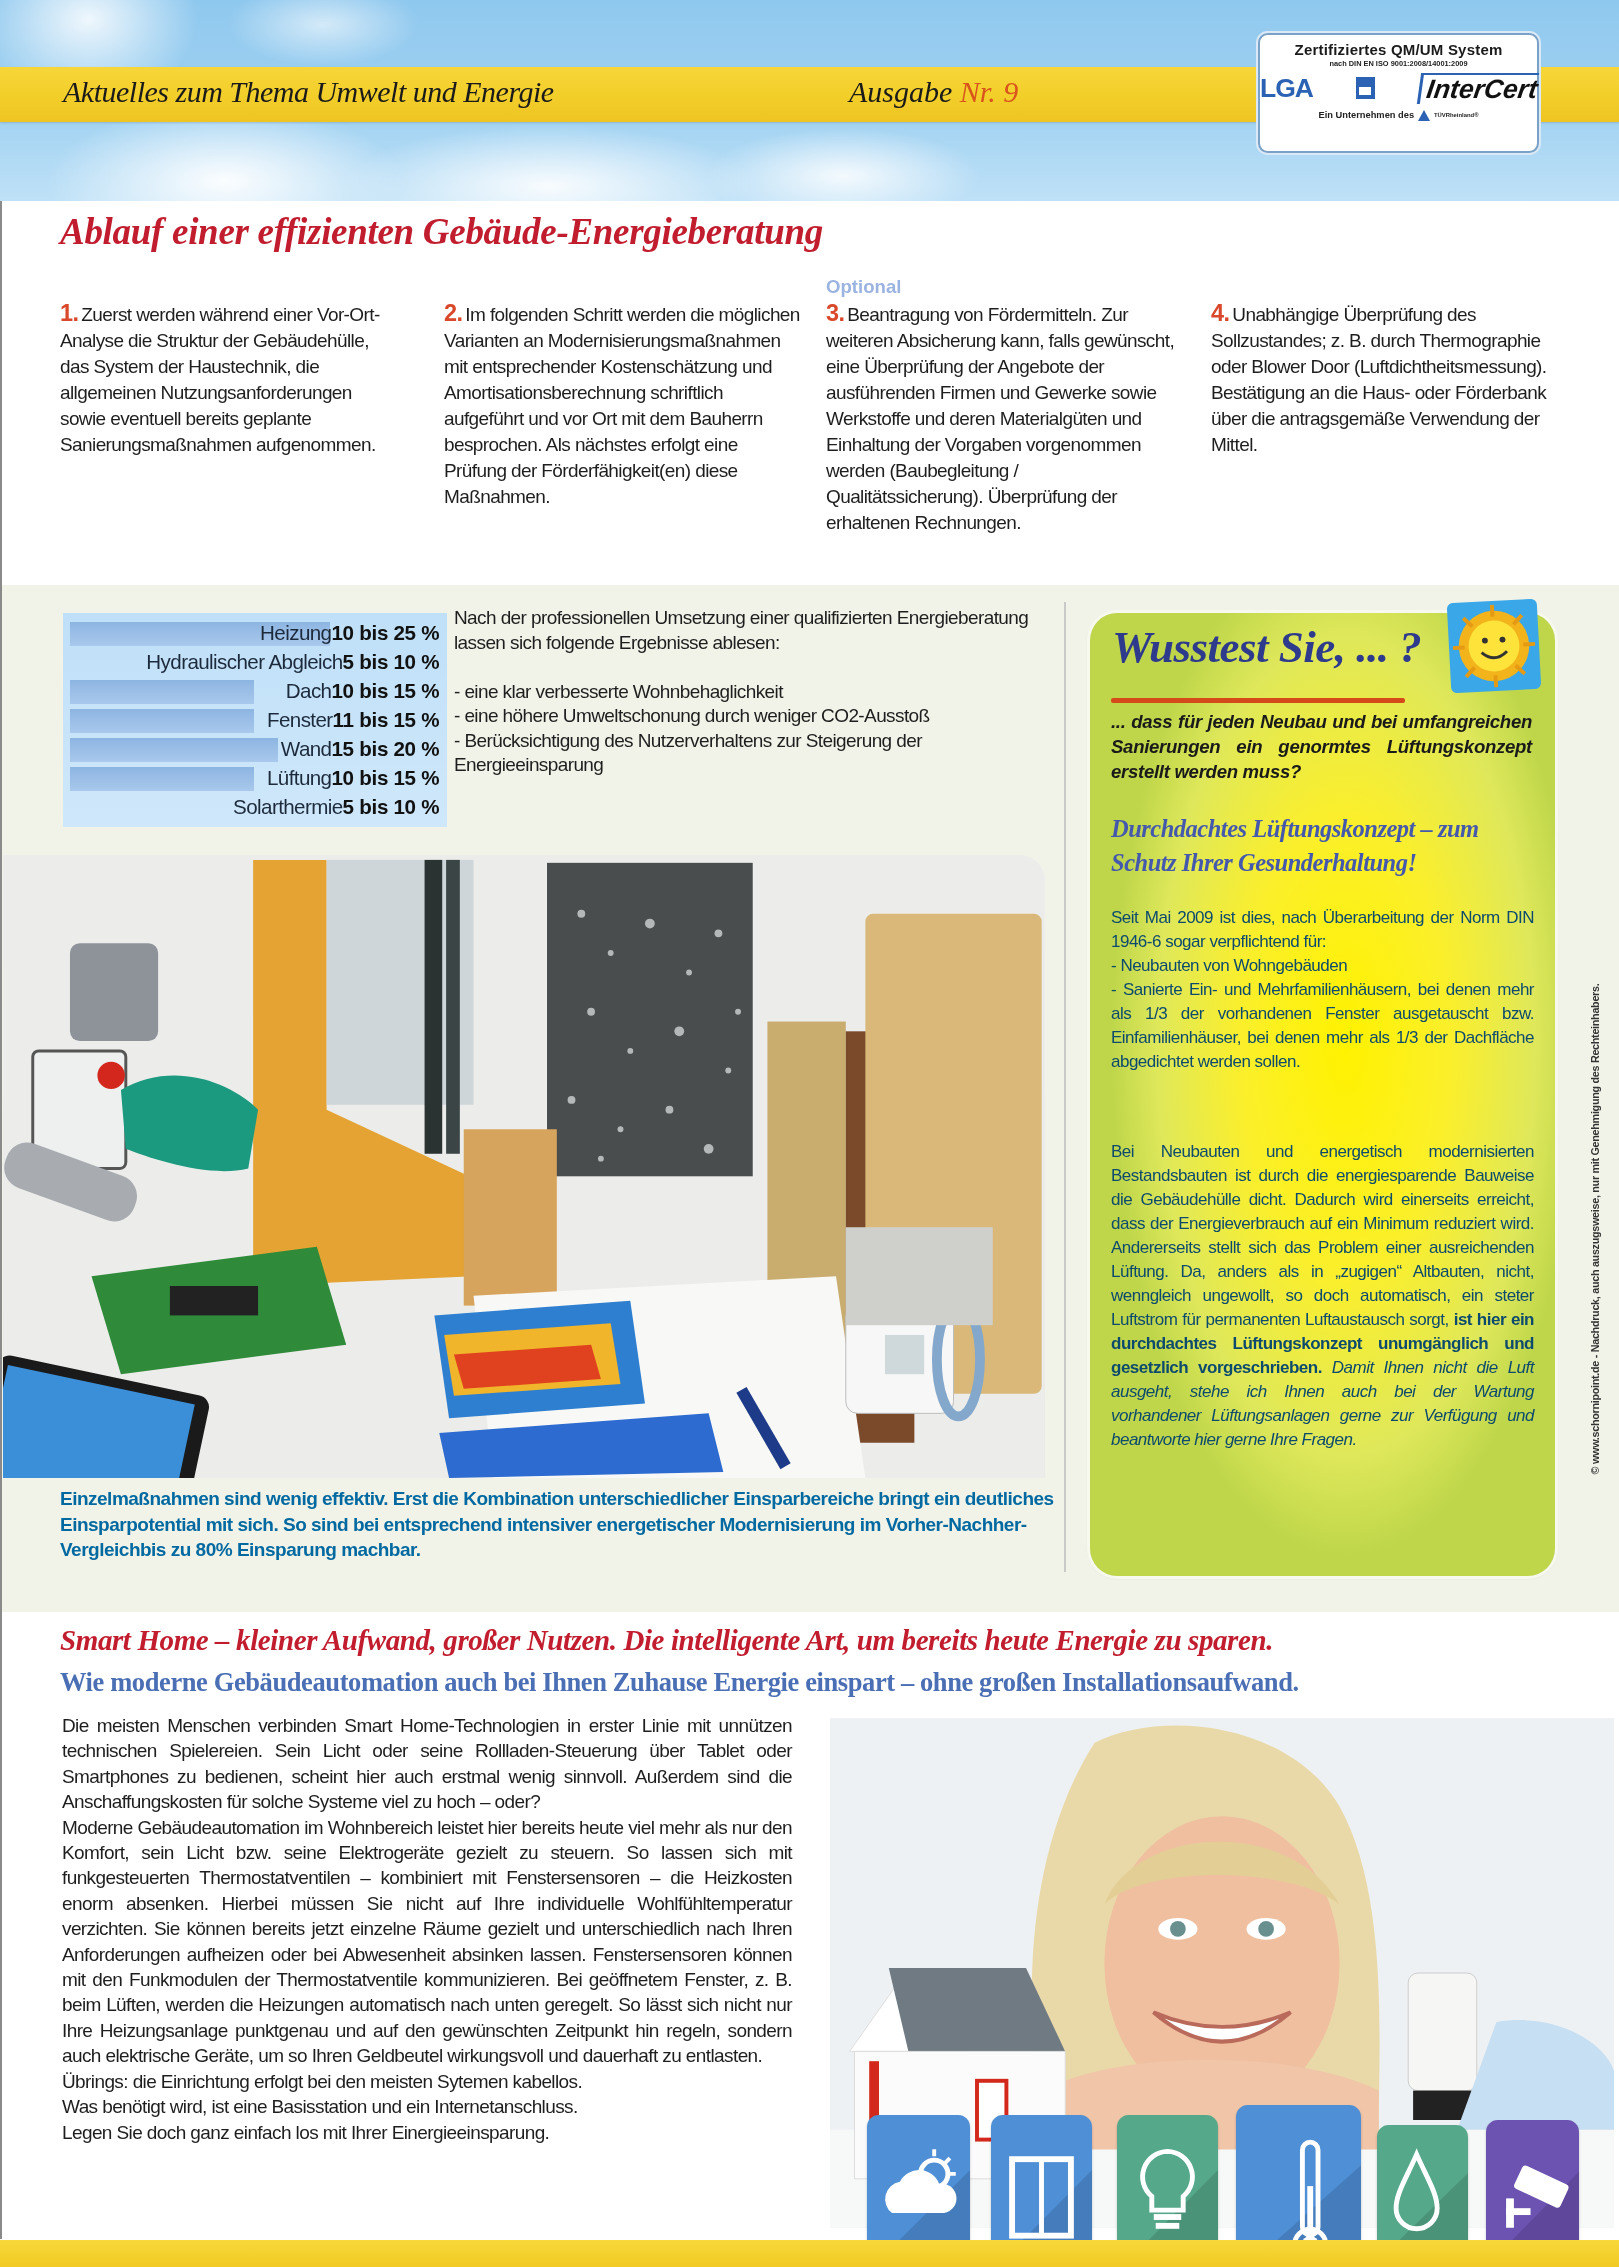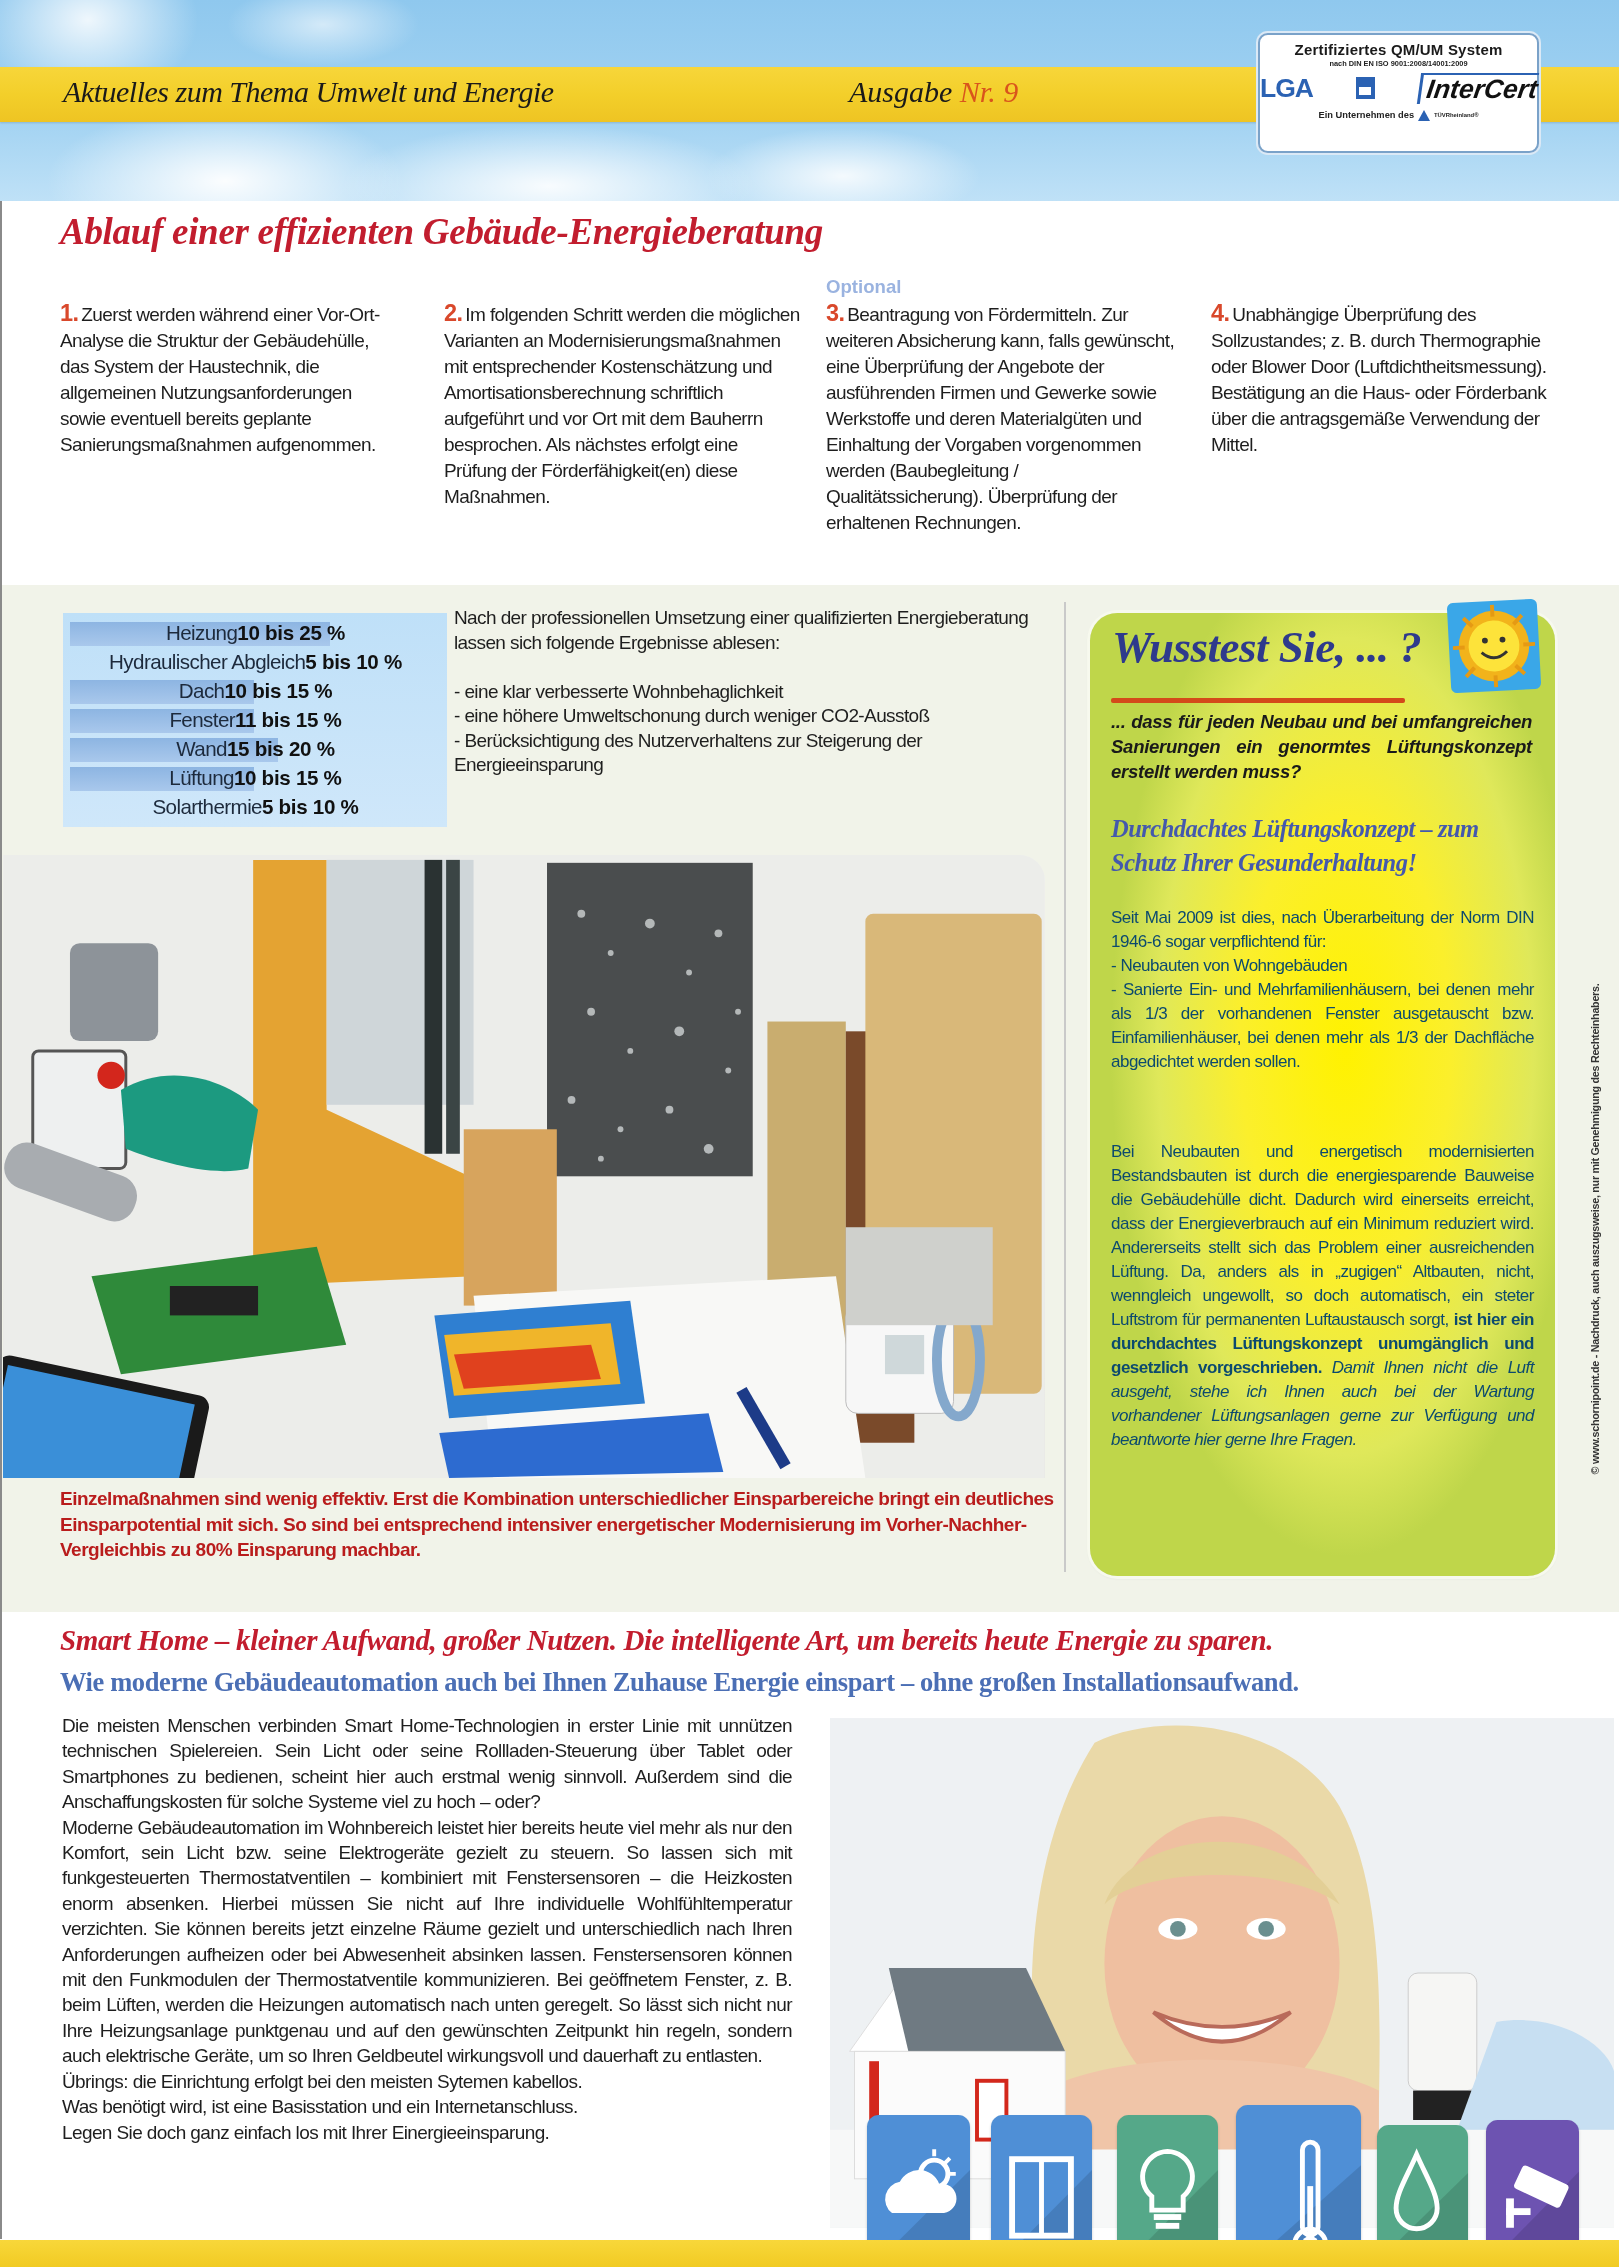--- a/index.html
+++ b/index.html
@@ -61,35 +61,35 @@
   .step1 { left: 60px; top: 300px; width: 323px; }
   .step2 { left: 444px; top: 300px; width: 358px; }
   .step3 { left: 826px; top: 300px; width: 353px; }
   .step4 { left: 1211px; top: 300px; width: 353px; }
 
   
   .sec2 { position: absolute; left: 0; top: 585px; width: 1619px; height: 1027px; background: #f1f3e9; border-left: 2.9px solid #8a8a8a; }
   .sec2-divider { position: absolute; left: 1064px; top: 602px; width: 2px; height: 970px; background: #c9c9c9; }
 
   .savings { position: absolute; left: 63px; top: 613px; width: 384px; height: 214px; background: linear-gradient(180deg,#bfe0f8 0%,#cfe7fa 100%); padding: 5.9px 0 0 0; }
-  .sav-row { position: relative; height: 29px; display: flex; justify-content: center; align-items: center; padding: 0 7.8px 0 8.8px; }
+  .sav-row { position: relative; height: 29px; display: flex; justify-content: flex-end; align-items: center; padding: 0 7.8px 0 8.8px; }
   .sav-bar { position: absolute; left: 6.9px; top: 2.9px; height: 24.5px; background: linear-gradient(180deg,#8db5e2 0%,#a9c8ec 100%); }
   .sav-label { position: relative; font-size: 20.6px; color: #1d2a3c; letter-spacing: -0.6px; }
   .sav-val { position: relative; font-size: 20.6px; font-weight: bold; color: #111; letter-spacing: -0.3px; }
 
   .results { position: absolute; left: 454px; top: 606px; width: 608px; font-size: 19px; line-height: 24.5px; color: #1e1e1e; letter-spacing: -0.6px; }
   .results .intro { margin-bottom: 24.5px; }
   .results li { list-style: none; }
 
   .photo1 {
     position: absolute; left: 2.9px; top: 855px; width: 1042px; height: 623px; border-radius: 0 25.5px 0 0; overflow: hidden;
     background:
       linear-gradient(180deg, #f1f2f0 0%, #e6e6e2 100%);
   }
-  .caption { position: absolute; left: 60px; top: 1486px; width: 1000px; font-weight: bold; font-size: 19px; line-height: 25.5px; color: #b91c1c; letter-spacing: -0.5px; }
+  .caption { position: absolute; left: 60px; top: 1486px; width: 1000px; font-weight: bold; font-size: 19px; line-height: 25.5px; color: #0369a1; letter-spacing: -0.5px; }
 
   
   .didyouknow {
     position: absolute; left: 1090px; top: 613px; width: 465px; height: 963px; border-radius: 27.4px;
     background: radial-gradient(ellipse 235px 510px at 55% 45%, #fff200 0%, #fbef2c 45%, #dfe85a 80%, #bfd64a 100%);
     box-shadow: 0 0 0 2.9px #f7f9ee, 0 1px 3.9px rgba(0,0,0,0.2);
   }
   .dyk-title { position: absolute; left: 1112px; top: 621px; font-family: "Liberation Serif", serif; font-style: italic; font-weight: bold; font-size: 45px; color: #2e3a8c; letter-spacing: -0.5px; }
   .dyk-underline { position: absolute; left: 1111px; top: 698px; width: 294px; height: 4.9px; background: #d44a1a; border-radius: 2px; }
   .sun { position: absolute; left: 1449px; top: 601px; width: 90px; height: 90px; background: #3aa7e8; border-radius: 5.9px; transform: rotate(-3deg); }

